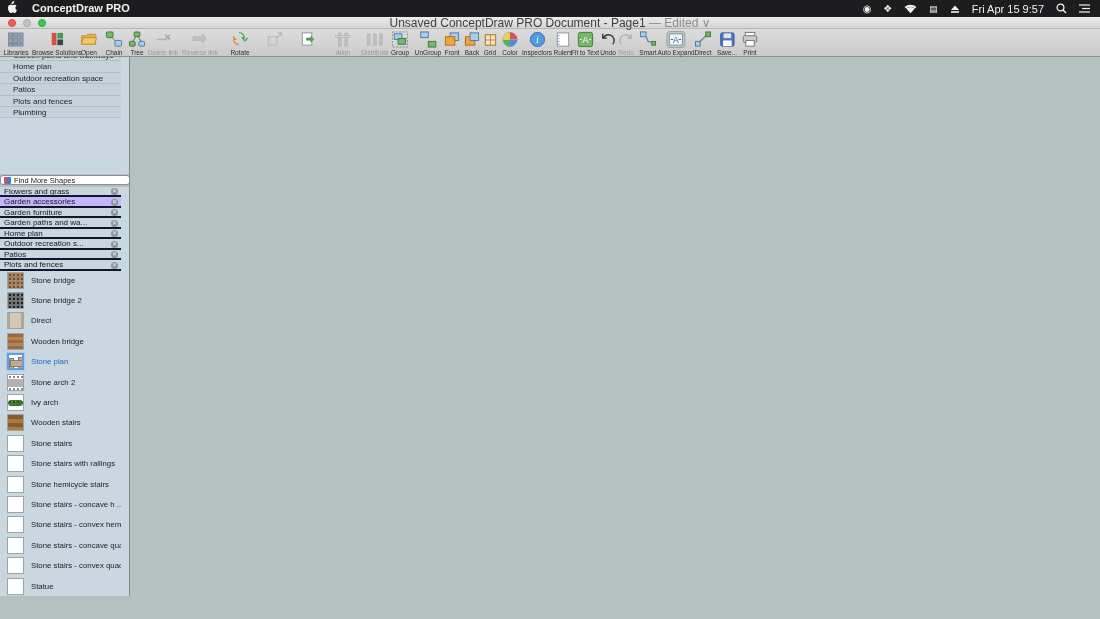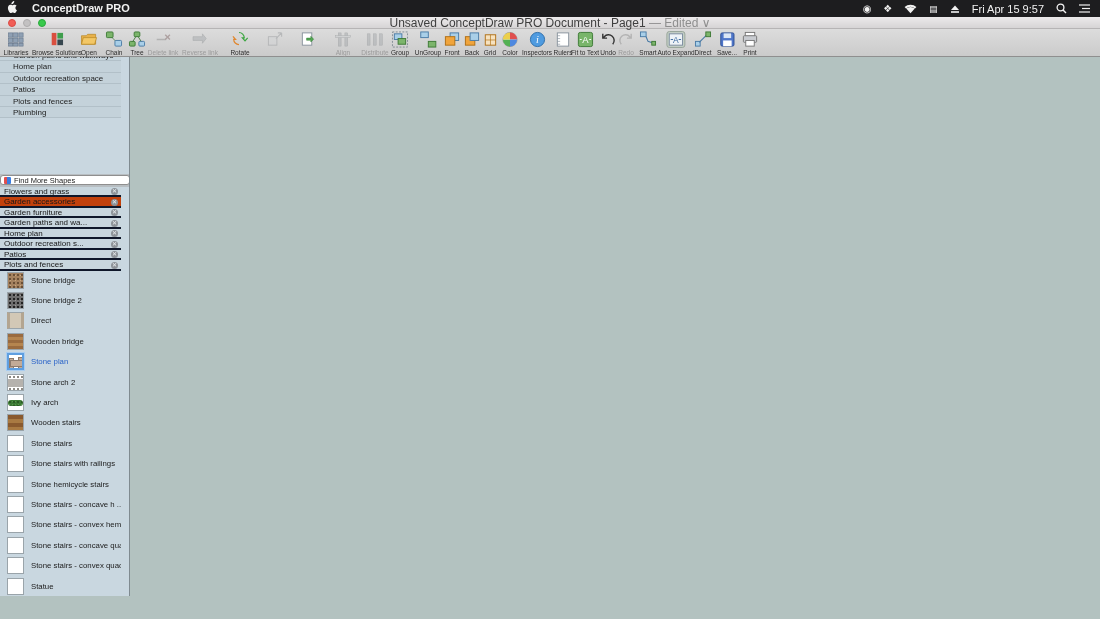--- a/index.html
+++ b/index.html
@@ -33,21 +33,21 @@
   
   #sidebar { position:absolute; left:0; top:57px; width:130px; height:539px; background:#c9d7e0; border-right:1px solid #7f8a90; z-index:20; overflow:hidden; }
   #solution-list { position:absolute; left:0; top:-7px; width:121px; }
   #solution-list .srow { height:11.4px; line-height:11.4px; font-size:8px; color:#1d1d1d; padding-left:13px; background:#c4d2da; border-bottom:1px solid #b2c0c8; white-space:nowrap; overflow:hidden; }
   #findbar { position:absolute; left:0; top:117px; width:130px; height:12.5px; background:#b8bec2; display:flex; align-items:center; justify-content:center; }
   #findbar .ffield { width:140px; height:10px; background:#fff; border:1px solid #8f8f8f; border-radius:3px; display:flex; align-items:center; gap:3px; padding-left:3px; }
   #findbar .ffield .ficon { width:7px; height:7px; background:linear-gradient(90deg,#e05050 50%,#3a7de0 50%); border-radius:1px; }
   #findbar .ffield span { font-size:7.5px; color:#222; white-space:nowrap; }
   #library-list { position:absolute; left:0; top:129.5px; width:121px; }
   #library-list .lrow { height:10.5px; line-height:10.5px; font-size:8px; color:#161616; padding-left:4px; border-bottom:2px solid #0f172a; background:#c8d6de; position:relative; white-space:nowrap; }
-  #library-list .lrow.sel { background:#c2410c; }
+  #library-list .lrow.sel { background:#c4b5fd; }
   #library-list .lclose { position:absolute; right:3px; top:1.7px; width:7px; height:7px; border-radius:50%; background:#8d9399; color:#eef2f4; font-size:6px; line-height:7px; text-align:center; }
   #shape-list { position:absolute; left:0; top:213px; width:121px; }
   .shrow { height:20.4px; display:flex; align-items:center; gap:7px; padding-left:7px; }
   .shthumb { width:17px; height:17px; background:#fff; border:1px solid #9aa4aa; position:relative; overflow:hidden; flex:none; }
   .shrow.sel .shthumb { border:2px solid #5f9fe0; box-shadow:0 0 0 1px #a9cdf0; }
   .shlabel { font-size:7.8px; color:#1b1b1b; white-space:nowrap; overflow:hidden; }
   .shrow.sel .shlabel { color:#2a63c8; }
 
   
   .th-speckle-brown { background:#a5825f; background-image:radial-gradient(#6b4f35 28%, transparent 30%), radial-gradient(#c9a87e 25%, transparent 27%); background-size:4px 4px,5px 5px; }

